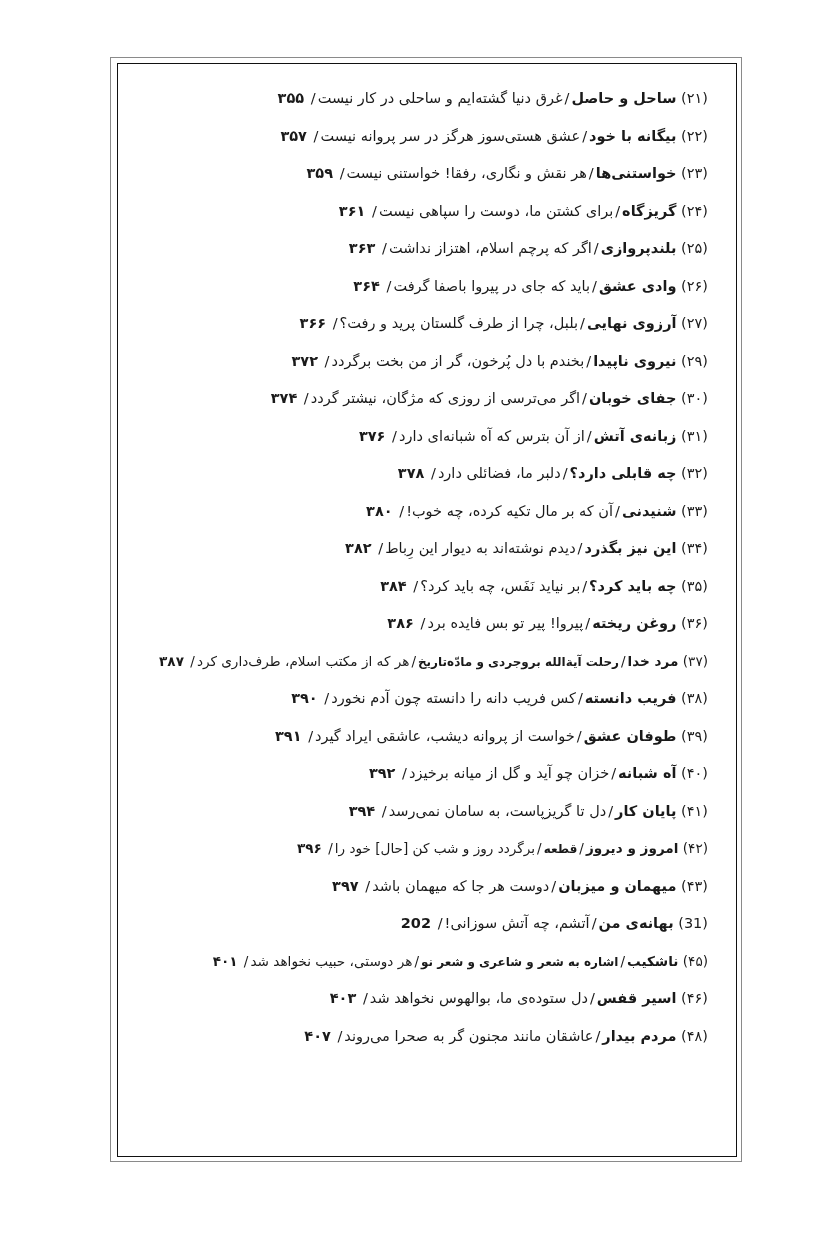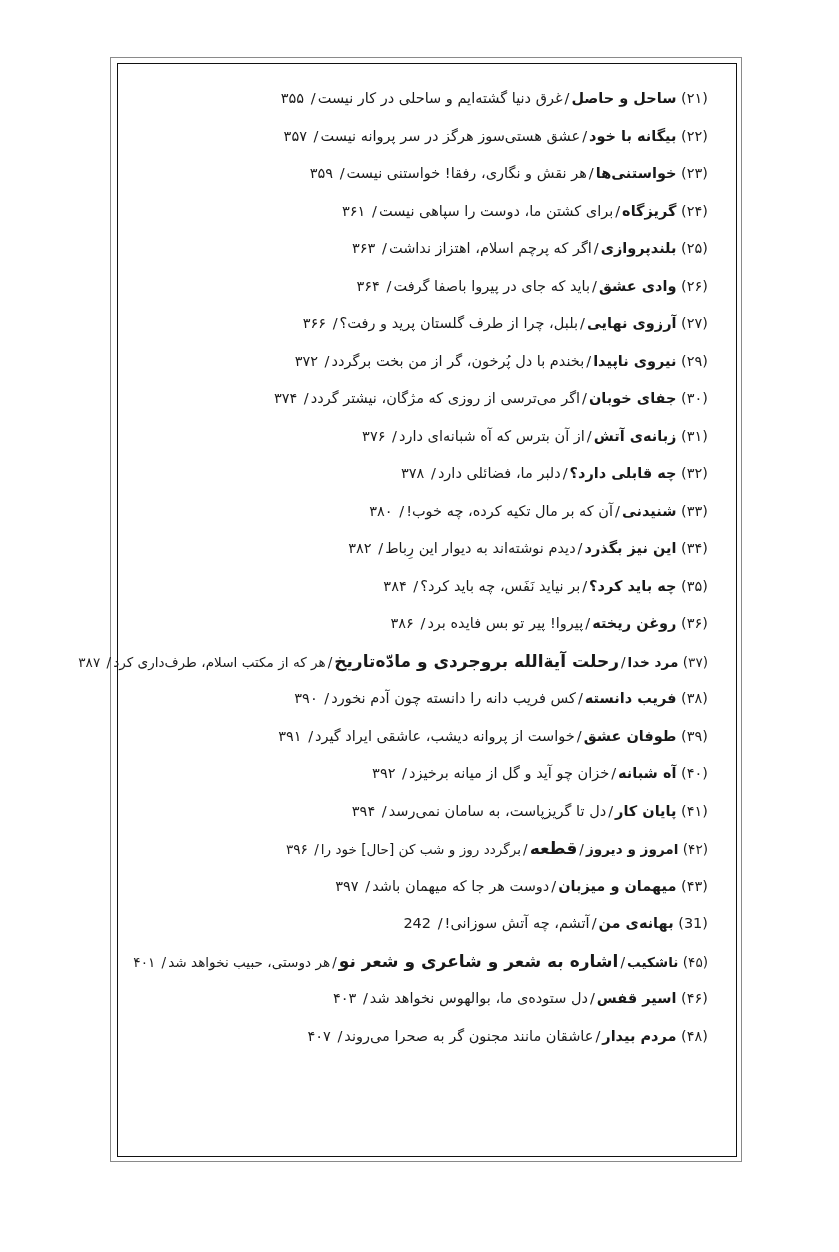--- a/index.html
+++ b/index.html
@@ -51,23 +51,23 @@
       white-space: nowrap;
       direction: rtl;
       unicode-bidi: plaintext;
     }
     .toc-entry.wide {
       font-size: 13.6px;
     }
     .num { font-weight: normal; }
     .title { font-weight: bold; }
     .sep { font-weight: normal; padding: 0 2px; }
-    .sub-bold { font-size: 17px; font-weight: bold; }
+    .sub-bold { font-size: 12px; font-weight: bold; }
     .line { font-weight: normal; }
-    .page { font-weight: normal; }
+    .page { font-weight: bold; }
   </style>
 </head>
 <body>
 
 <div class="outer-frame"></div>
 <div class="inner-frame"></div>
 
 <ul class="toc" id="toc">
     <li class="toc-entry"><span class="num">(۲۱)</span> <span class="title">ساحل و حاصل</span><span class="sep">/</span><span class="line">غرق دنیا گشته‌ایم و ساحلی در کار نیست</span><span class="sep">/</span> <span class="page">۳۵۵</span></li>
     <li class="toc-entry"><span class="num">(۲۲)</span> <span class="title">بیگانه با خود</span><span class="sep">/</span><span class="line">عشق هستی‌سوز هرگز در سر پروانه نیست</span><span class="sep">/</span> <span class="page">۳۵۷</span></li>
@@ -84,17 +84,17 @@
     <li class="toc-entry"><span class="num">(۳۴)</span> <span class="title">این نیز بگذرد</span><span class="sep">/</span><span class="line">دیدم نوشته‌اند به دیوار این رِباط</span><span class="sep">/</span> <span class="page">۳۸۲</span></li>
     <li class="toc-entry"><span class="num">(۳۵)</span> <span class="title">چه باید کرد؟</span><span class="sep">/</span><span class="line">بر نیاید نَفَس، چه باید کرد؟</span><span class="sep">/</span> <span class="page">۳۸۴</span></li>
     <li class="toc-entry"><span class="num">(۳۶)</span> <span class="title">روغن ریخته</span><span class="sep">/</span><span class="line">پیروا! پیر تو بس فایده برد</span><span class="sep">/</span> <span class="page">۳۸۶</span></li>
     <li class="toc-entry wide"><span class="num">(۳۷)</span> <span class="title">مرد خدا</span><span class="sep">/</span><span class="sub-bold">رحلت آیة‌الله بروجردی و مادّه‌تاریخ</span><span class="sep">/</span><span class="line">هر که از مکتب اسلام، طرف‌داری کرد</span><span class="sep">/</span> <span class="page">۳۸۷</span></li>
     <li class="toc-entry"><span class="num">(۳۸)</span> <span class="title">فریب دانسته</span><span class="sep">/</span><span class="line">کس فریب دانه را دانسته چون آدم نخورد</span><span class="sep">/</span> <span class="page">۳۹۰</span></li>
     <li class="toc-entry"><span class="num">(۳۹)</span> <span class="title">طوفان عشق</span><span class="sep">/</span><span class="line">خواست از پروانه دیشب، عاشقی ایراد گیرد</span><span class="sep">/</span> <span class="page">۳۹۱</span></li>
     <li class="toc-entry"><span class="num">(۴۰)</span> <span class="title">آه شبانه</span><span class="sep">/</span><span class="line">خزان چو آید و گل از میانه برخیزد</span><span class="sep">/</span> <span class="page">۳۹۲</span></li>
     <li class="toc-entry"><span class="num">(۴۱)</span> <span class="title">پایان کار</span><span class="sep">/</span><span class="line">دل تا گریزپاست، به سامان نمی‌رسد</span><span class="sep">/</span> <span class="page">۳۹۴</span></li>
     <li class="toc-entry wide"><span class="num">(۴۲)</span> <span class="title">امروز و دیروز</span><span class="sep">/</span><span class="sub-bold">قطعه</span><span class="sep">/</span><span class="line">برگردد روز و شب کن [حال] خود را</span><span class="sep">/</span> <span class="page">۳۹۶</span></li>
     <li class="toc-entry"><span class="num">(۴۳)</span> <span class="title">میهمان و میزبان</span><span class="sep">/</span><span class="line">دوست هر جا که میهمان باشد</span><span class="sep">/</span> <span class="page">۳۹۷</span></li>
-    <li class="toc-entry"><span class="num">(31)</span> <span class="title">بهانه‌ی من</span><span class="sep">/</span><span class="line">آتشم، چه آتش سوزانی!</span><span class="sep">/</span> <span class="page">242</span></li>
+    <li class="toc-entry"><span class="num">(31)</span> <span class="title">بهانه‌ی من</span><span class="sep">/</span><span class="line">آتشم، چه آتش سوزانی!</span><span class="sep">/</span> <span class="page">202</span></li>
     <li class="toc-entry wide"><span class="num">(۴۵)</span> <span class="title">ناشکیب</span><span class="sep">/</span><span class="sub-bold">اشاره به شعر و شاعری و شعر نو</span><span class="sep">/</span><span class="line">هر دوستی، حبیب نخواهد شد</span><span class="sep">/</span> <span class="page">۴۰۱</span></li>
     <li class="toc-entry"><span class="num">(۴۶)</span> <span class="title">اسیر قفس</span><span class="sep">/</span><span class="line">دل ستوده‌ی ما، بوالهوس نخواهد شد</span><span class="sep">/</span> <span class="page">۴۰۳</span></li>
     <li class="toc-entry"><span class="num">(۴۸)</span> <span class="title">مردم بیدار</span><span class="sep">/</span><span class="line">عاشقان مانند مجنون گر به صحرا می‌روند</span><span class="sep">/</span> <span class="page">۴۰۷</span></li>
   </ul>
 
 </body></html>

